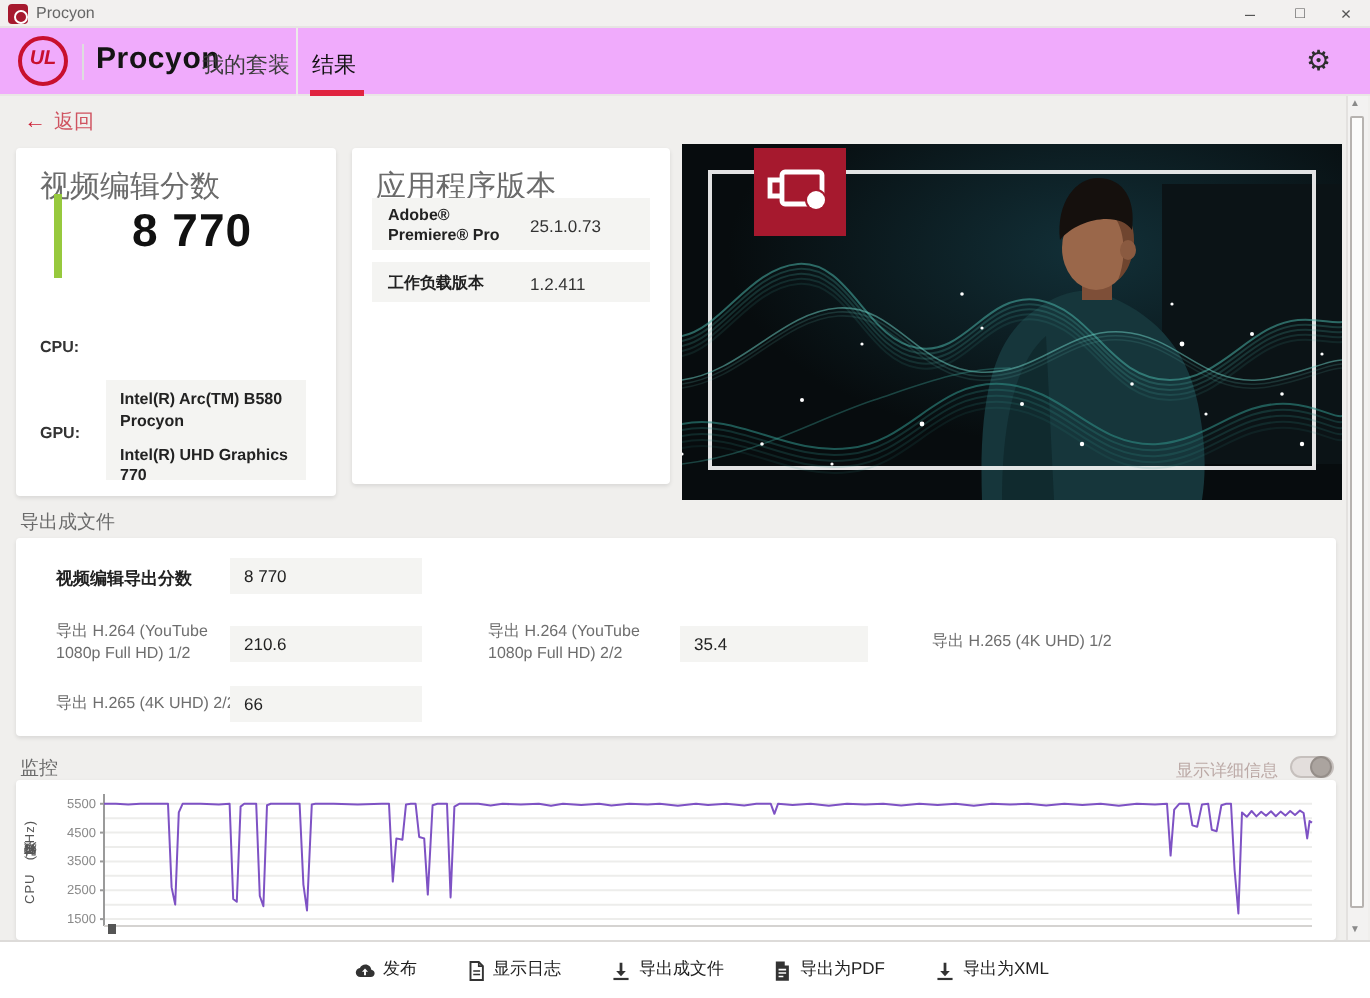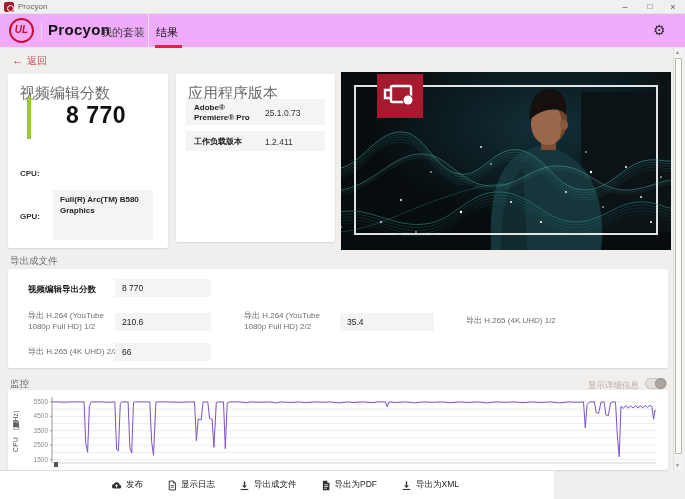--- a/index.html
+++ b/index.html
@@ -36,21 +36,21 @@
   .section-label{position:absolute;left:10px;font-size:9.5px;color:#6b6b6b;}
   .dcell-label{position:absolute;font-size:8px;color:#6e6e6e;line-height:1.35;}
   .dcell-label.bold{font-weight:700;color:#222;font-size:8.5px;}
   .dcell-val{position:absolute;background:#f4f4f2;font-size:8.5px;color:#222;padding:4px 7px;}
   
   .toggle-label{position:absolute;left:588px;top:380px;font-size:8.5px;color:#bcaaa7;}
   .toggle{position:absolute;left:645px;top:378px;width:22px;height:11px;background:#e3dedc;border:1px solid #c6c0bd;border-radius:6px;cursor:pointer;}
   .toggle .knob{position:absolute;right:0px;top:-1px;width:11px;height:11px;border-radius:50%;background:#aba49f;border:1px solid #958e89;}
   .ylab{position:absolute;left:10px;top:400px;width:10px;height:66px;font-size:6.5px;color:#555;writing-mode:vertical-rl;transform:rotate(180deg);text-align:center;letter-spacing:.5px;}
   
-  .footer{position:absolute;left:0;top:470px;width:554px;height:29px;background:#fff;border-top:1px solid #dddbd9;display:flex;align-items:center;justify-content:center;gap:24px;padding-left:16px;}
+  .footer{position:absolute;left:0;top:470px;width:685px;height:29px;background:#fff;border-top:1px solid #dddbd9;display:flex;align-items:center;justify-content:center;gap:24px;padding-left:16px;}
   .fbtn{display:flex;align-items:center;gap:4px;font-size:8.5px;color:#222;cursor:pointer;}
   .fbtn svg{display:block;}
   
   .sb-track{position:absolute;left:673px;top:48px;width:11px;height:422px;background:#f3f2f1;border-left:1px solid #e3e1df;}
   .sb-arrow{position:absolute;left:675px;font-size:5px;color:#8a8a8a;}
   .sb-thumb{position:absolute;left:675px;top:58px;width:7px;height:396px;background:#fcfcfb;border:1px solid #b7b3b0;border-radius:1px;cursor:pointer;}
 </style>
 </head>
 <body>
 
@@ -77,21 +77,22 @@
 
   <div class="back"><span class="arr">←</span><span>返回</span></div>
 
   <div class="card" style="left:8px;top:74px;width:160px;height:174px;">
     <div class="card-title">视频编辑分数</div>
     <div class="greenbar"></div>
     <div class="score-big">8 770</div>
     <div class="hwlabel" style="top:95px;">CPU:</div>
     <div class="hwlabel" style="top:138px;">GPU:</div>
     <div class="valbox" style="left:45px;top:116px;width:100px;height:50px;">
-      <div>Full(R) Arc(TM) B580 Graphics</div>
+      <div>Intel(R) Arc(TM) B580 Procyon</div>
+      <div style="margin-top:6px;">Intel(R) UHD Graphics 770</div>
     </div>
   </div>
 
   <div class="card" style="left:176px;top:74px;width:159px;height:168px;">
     <div class="card-title">应用程序版本</div>
     <div class="valbox" style="left:10px;top:25px;width:139px;height:26px;background:#f4f4f2;">
       <span class="applbl" style="position:absolute;left:8px;top:4px;width:66px;">Adobe® Premiere® Pro</span>
       <span class="appval" style="position:absolute;left:79px;top:9px;">25.1.0.73</span>
     </div>
     <div class="valbox" style="left:10px;top:57px;width:139px;height:20px;background:#f4f4f2;">

